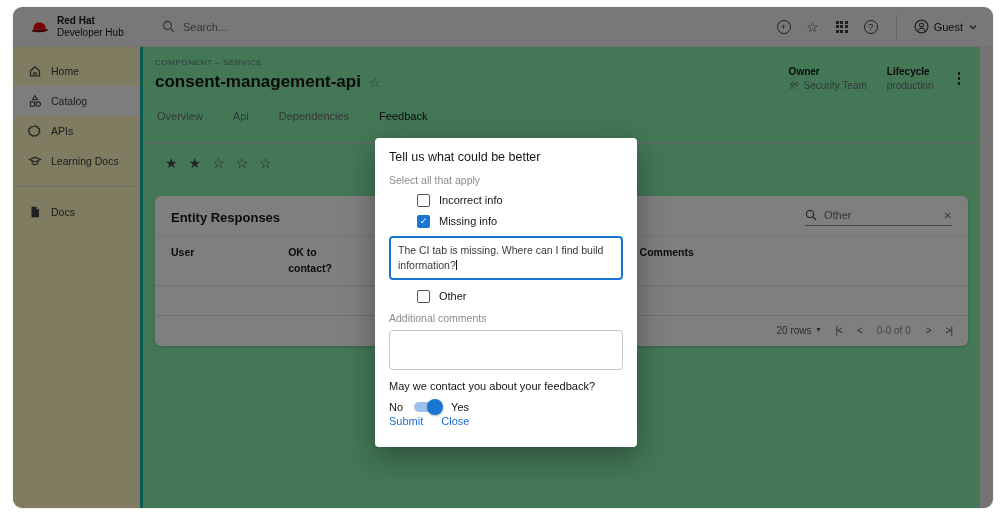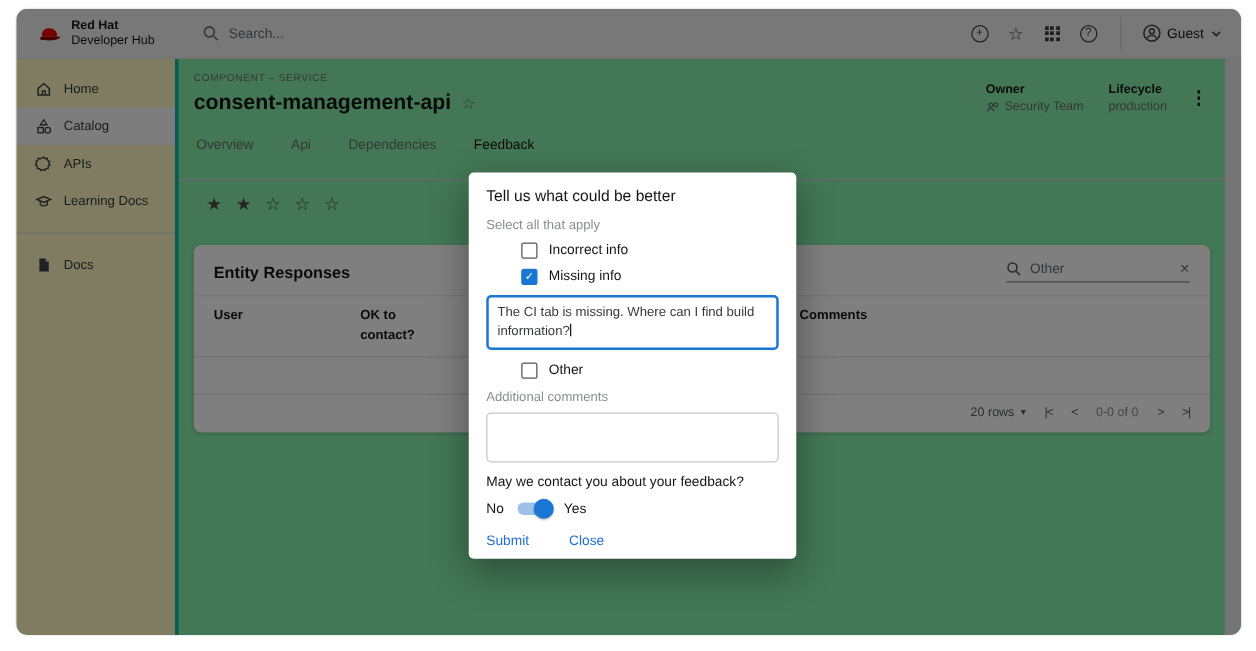--- a/index.html
+++ b/index.html
@@ -86,21 +86,21 @@
   .ta{width:100%;border-radius:4px;font-size:10.5px;color:#37393b;line-height:1.4;}
   .ta.focused{margin-top:8px;height:44px;border:2px solid #1976d2;padding:5px 7px;}
   .caret{display:inline-block;width:1px;height:10px;background:#151515;vertical-align:-1px;}
   .m-label{margin-top:9px;font-size:10.5px;color:#8a8d90;}
   .ta.empty{margin-top:6px;height:40px;border:1px solid #c6c6c6;}
   .m-question{margin-top:10px;font-size:11px;color:#151515;}
   .toggle-row{margin-top:7px;display:flex;align-items:center;gap:11px;font-size:11px;color:#151515;height:16px;}
   .switch{position:relative;width:26px;height:10px;background:#9dc1ea;border-radius:6px;cursor:pointer;}
   .switch .thumb{position:absolute;right:-3px;top:-3px;width:16px;height:16px;border-radius:50%;
     background:#1976d2;box-shadow:0 1px 2px rgba(0,0,0,.3);}
-  .m-actions{margin-top:12px;display:flex;gap:32px;font-size:11px;color:#1f6ed4;}
+  .m-actions{display:flex;gap:18px;font-size:11px;color:#1f6ed4;}
   .m-actions span{cursor:pointer;}
   svg{display:block;}
 </style>
 </head>
 <body>
 
 <div class="app">
 
   <div class="header">
     <div class="logo">

